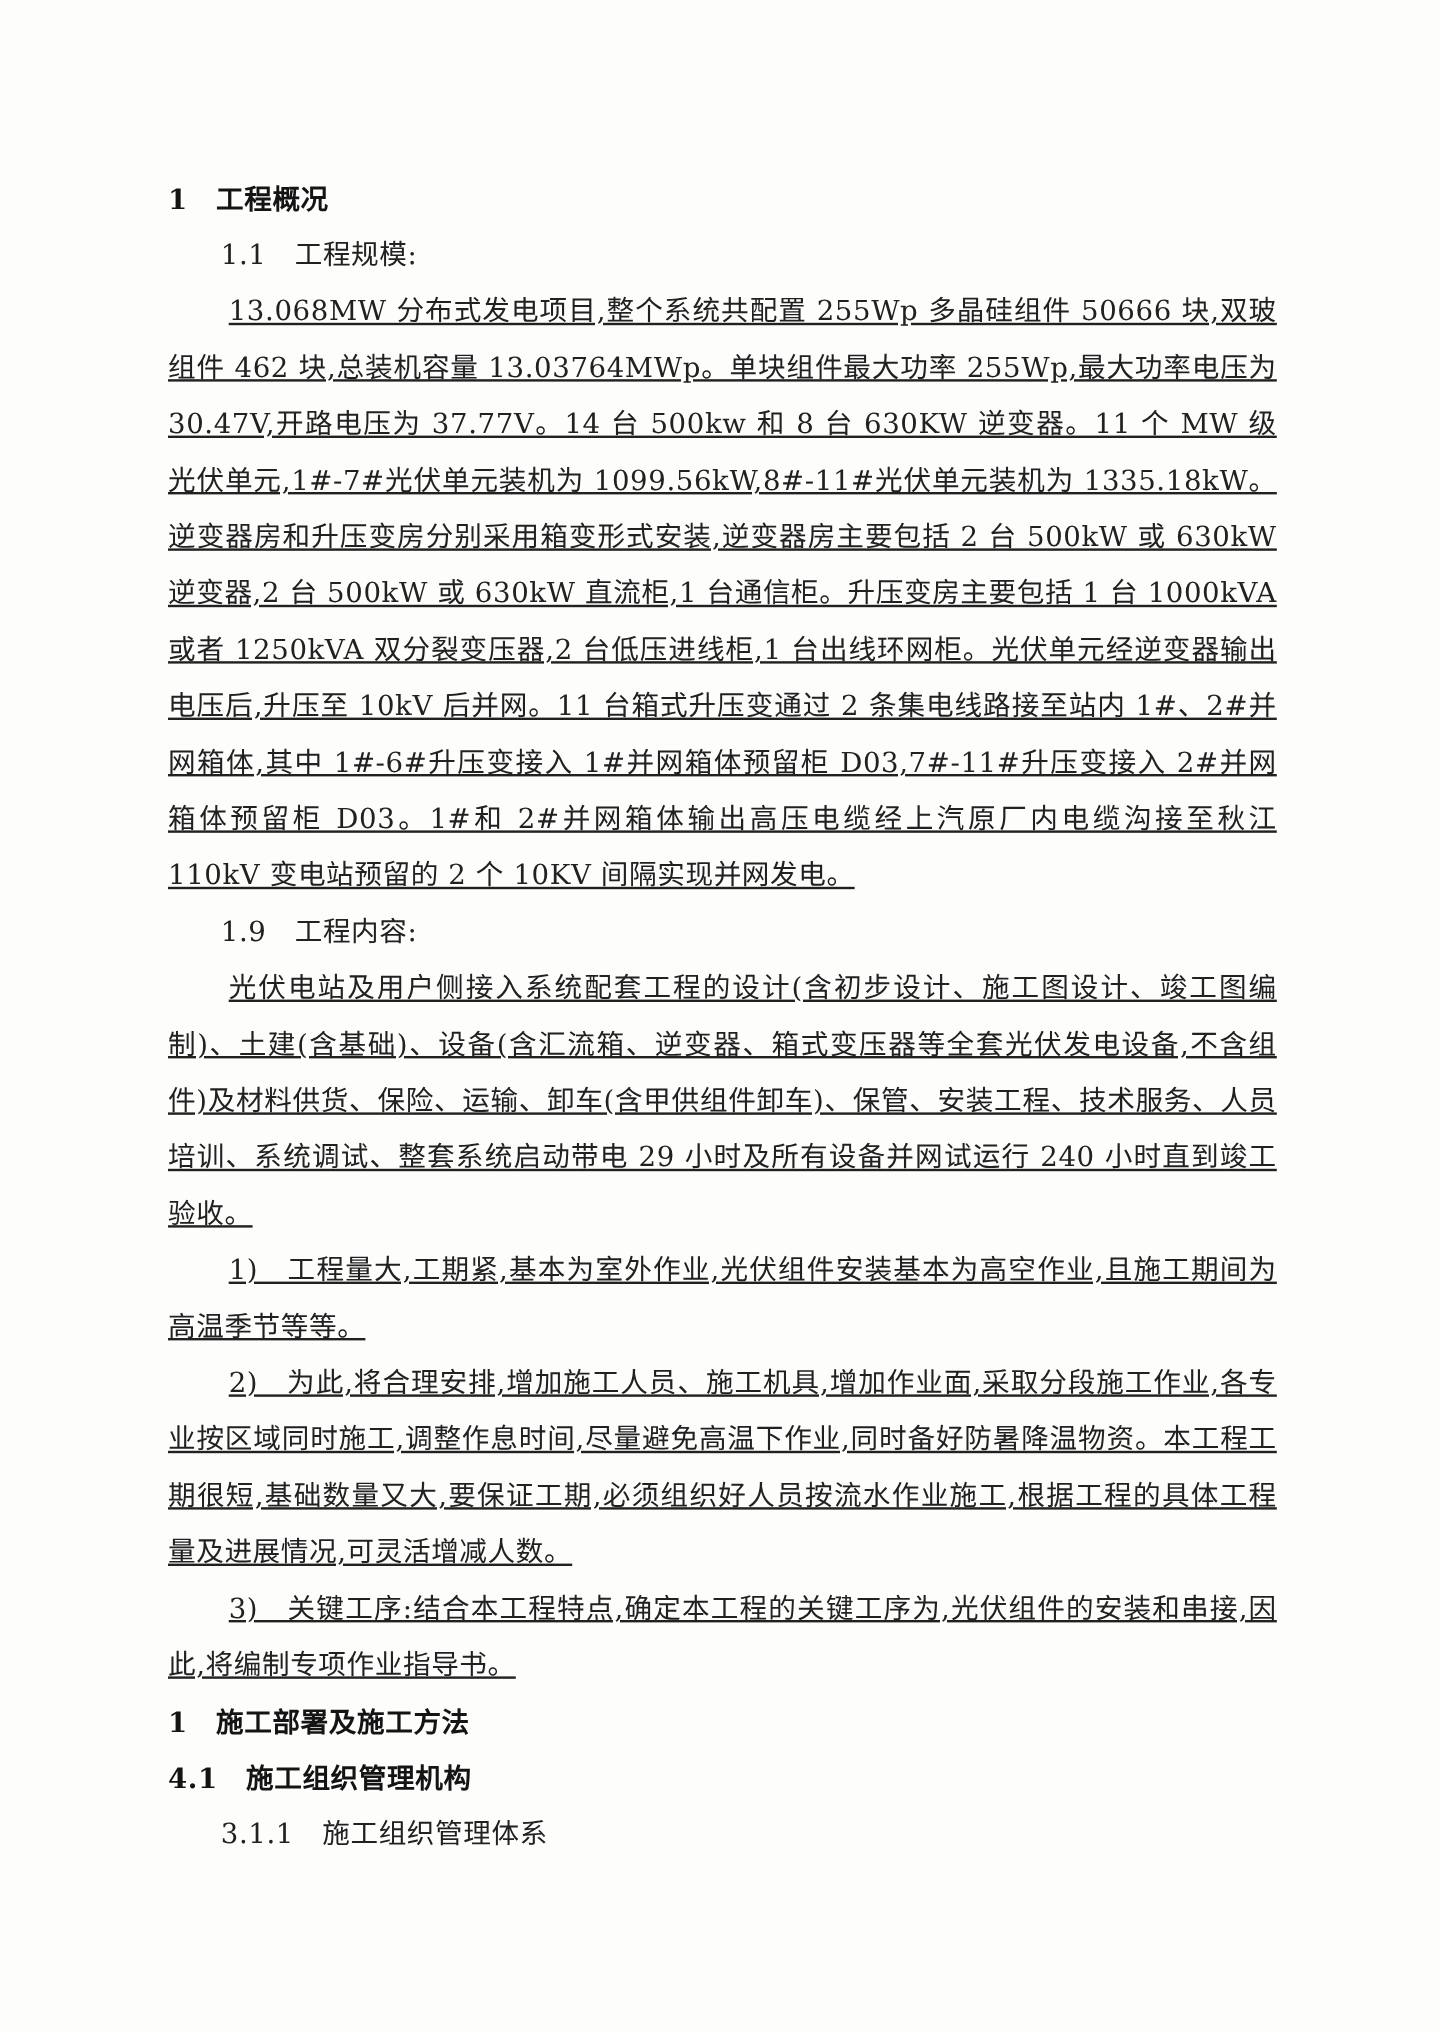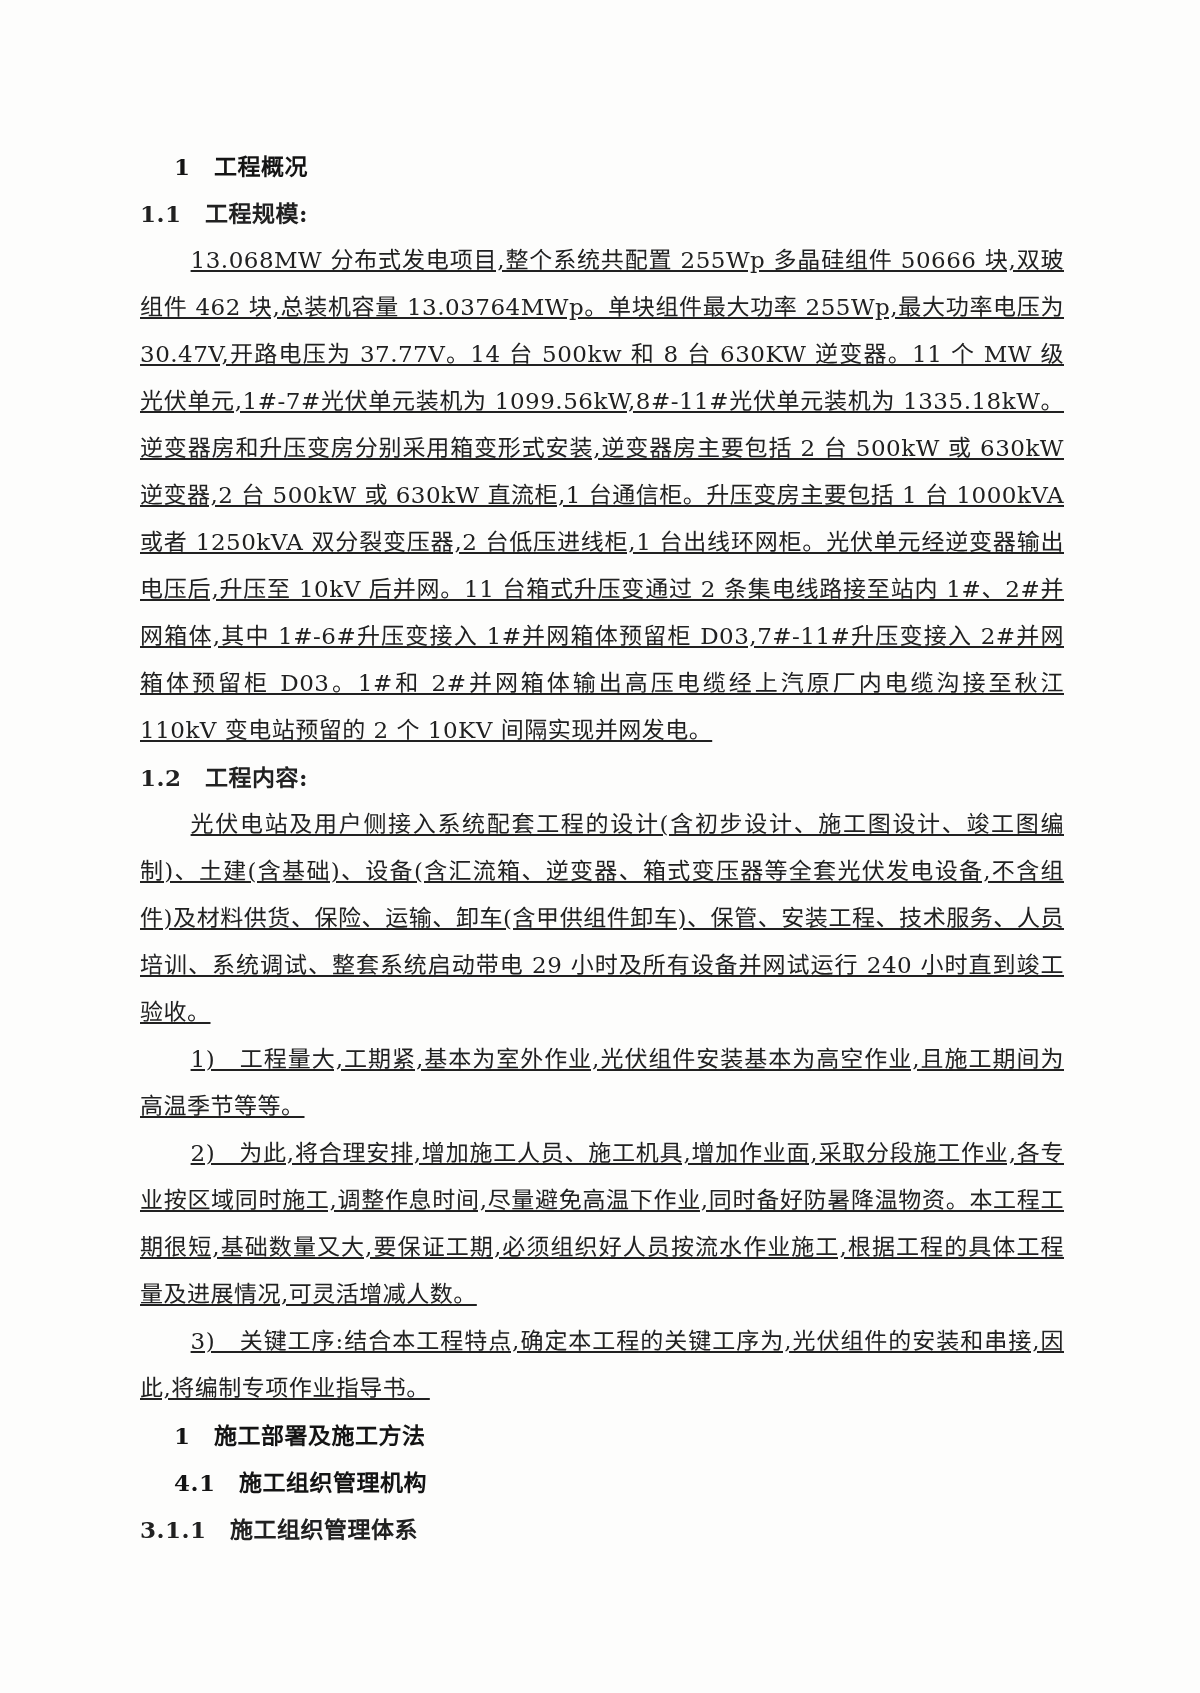--- a/index.html
+++ b/index.html
@@ -21,41 +21,41 @@
     color: #212121;
     overflow: hidden;
   }
   .blk {
     text-align: justify;
     letter-spacing: 0.5px;
   }
   .heading-bold {
     font-weight: bold;
     color: #141414;
-    margin-left: 34px;
   }
   .heading-regular {
-    font-weight: bold;
+    font-weight: normal;
+    margin-left: 44px;
   }
   .para {
     text-indent: 2.2em;
     text-decoration: underline;
   }
 </style>
 </head>
 <body>
 
 <div class="page">
   <div class="blk heading-bold">1　工程概况</div>
 
   <div class="blk heading-regular">1.1　工程规模:</div>
 
   <div class="blk para">13.068MW 分布式发电项目,整个系统共配置 255Wp 多晶硅组件 50666 块,双玻组件 462 块,总装机容量 13.03764MWp。单块组件最大功率 255Wp,最大功率电压为 30.47V,开路电压为 37.77V。14 台 500kw 和 8 台 630KW 逆变器。11 个 MW 级光伏单元,1#-7#光伏单元装机为 1099.56kW,8#-11#光伏单元装机为 1335.18kW。逆变器房和升压变房分别采用箱变形式安装,逆变器房主要包括 2 台 500kW 或 630kW 逆变器,2 台 500kW 或 630kW 直流柜,1 台通信柜。升压变房主要包括 1 台 1000kVA 或者 1250kVA 双分裂变压器,2 台低压进线柜,1 台出线环网柜。光伏单元经逆变器输出电压后,升压至 10kV 后并网。11 台箱式升压变通过 2 条集电线路接至站内 1#、2#并网箱体,其中 1#-6#升压变接入 1#并网箱体预留柜 D03,7#-11#升压变接入 2#并网箱体预留柜 D03。1#和 2#并网箱体输出高压电缆经上汽原厂内电缆沟接至秋江 110kV 变电站预留的 2 个 10KV 间隔实现并网发电。</div>
 
-  <div class="blk heading-regular">1.2　工程内容:</div>
+  <div class="blk heading-regular">1.9　工程内容:</div>
 
   <div class="blk para">光伏电站及用户侧接入系统配套工程的设计(含初步设计、施工图设计、竣工图编制)、土建(含基础)、设备(含汇流箱、逆变器、箱式变压器等全套光伏发电设备,不含组件)及材料供货、保险、运输、卸车(含甲供组件卸车)、保管、安装工程、技术服务、人员培训、系统调试、整套系统启动带电 29 小时及所有设备并网试运行 240 小时直到竣工验收。</div>
 
 
   <div class="blk para">1)　工程量大,工期紧,基本为室外作业,光伏组件安装基本为高空作业,且施工期间为高温季节等等。</div>
 
   <div class="blk para">2)　为此,将合理安排,增加施工人员、施工机具,增加作业面,采取分段施工作业,各专业按区域同时施工,调整作息时间,尽量避免高温下作业,同时备好防暑降温物资。本工程工期很短,基础数量又大,要保证工期,必须组织好人员按流水作业施工,根据工程的具体工程量及进展情况,可灵活增减人数。</div>
 
   <div class="blk para">3)　关键工序:结合本工程特点,确定本工程的关键工序为,光伏组件的安装和串接,因此,将编制专项作业指导书。</div>
 

